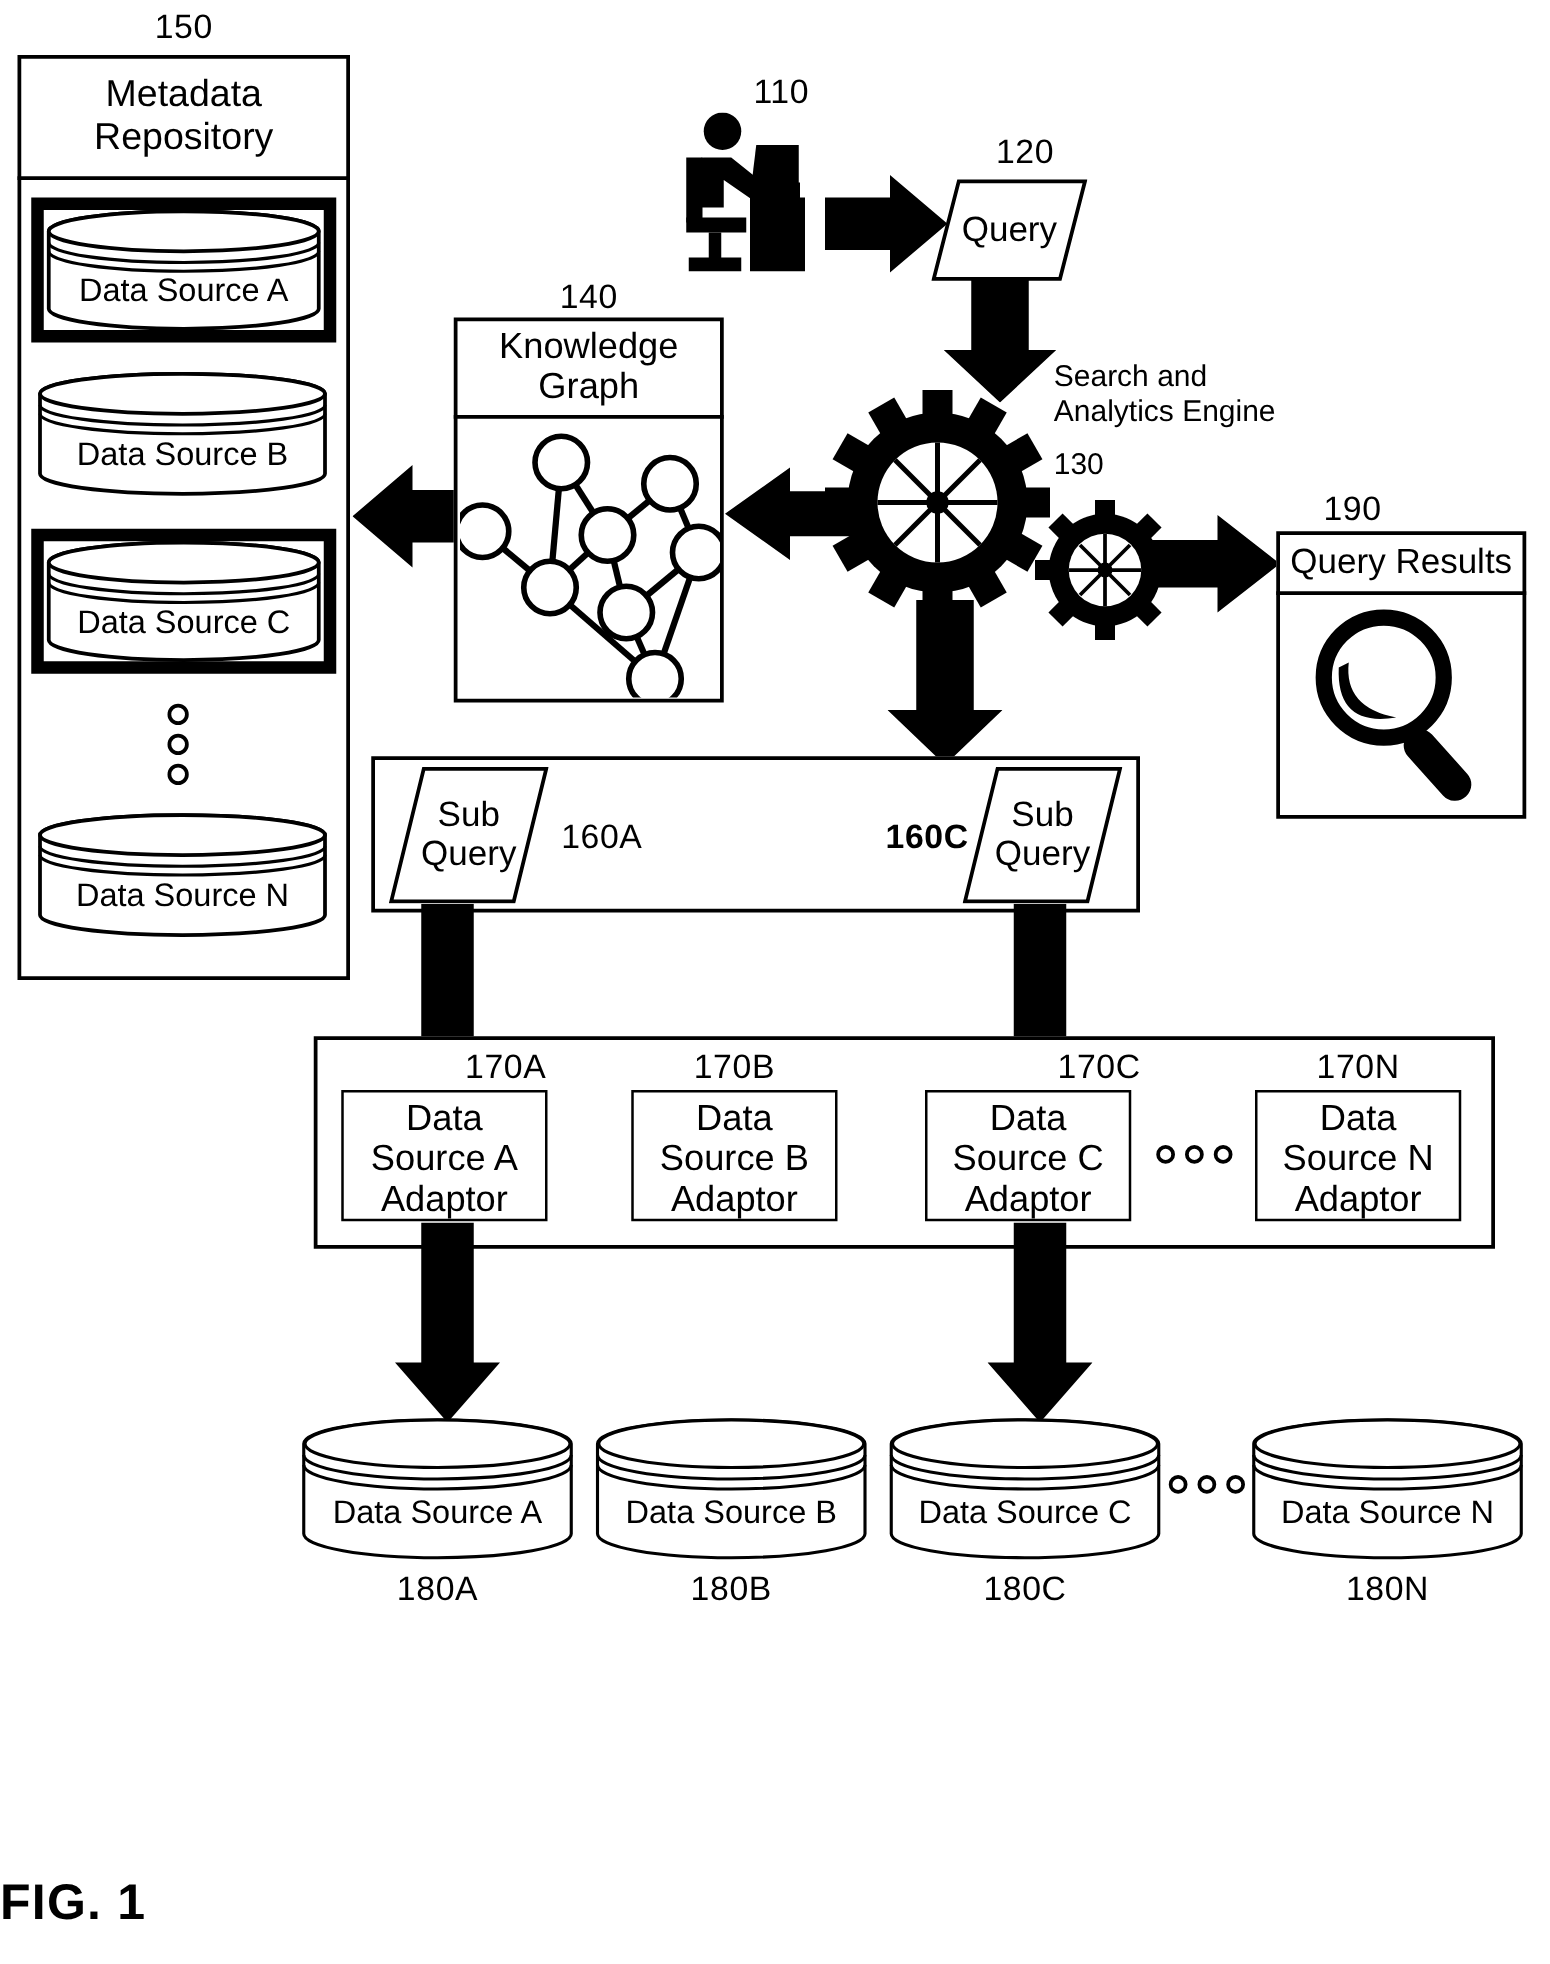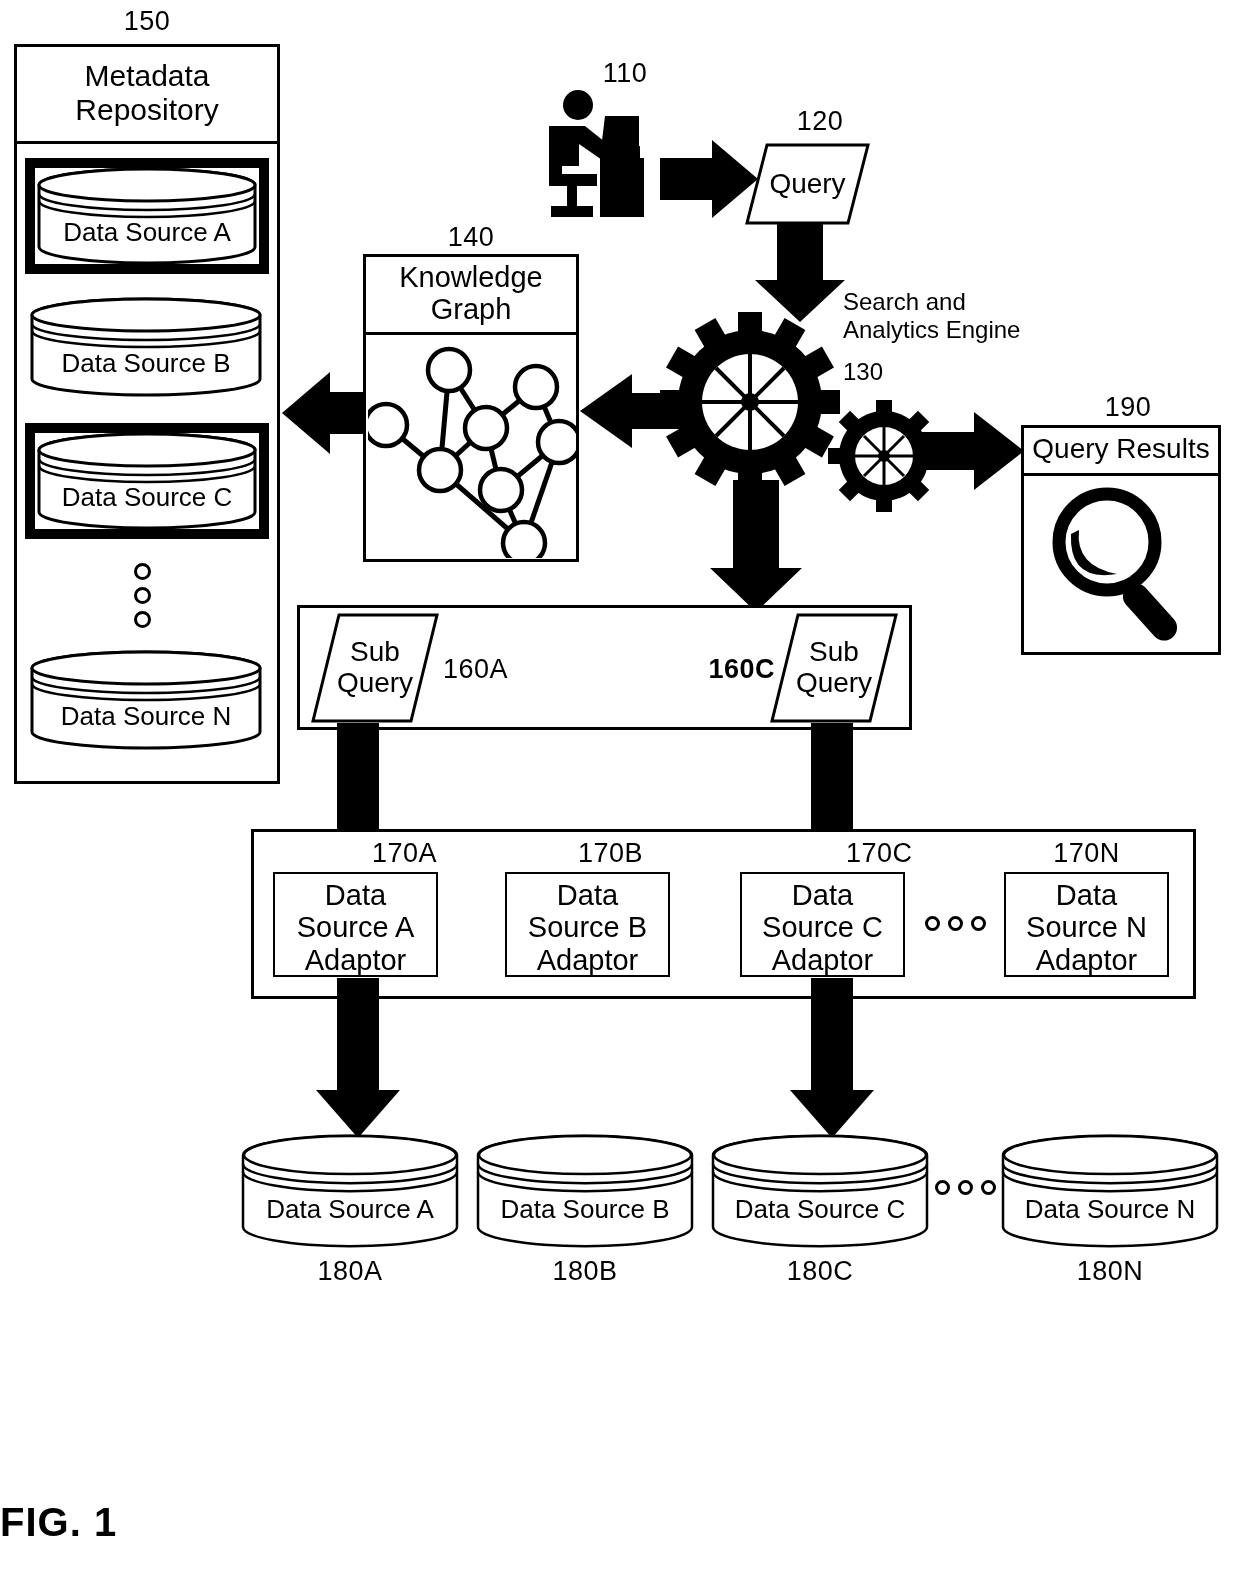--- a/index.html
+++ b/index.html
@@ -336,21 +336,21 @@
         <circle cx="18" cy="85" r="21"></circle>
         <circle cx="118" cy="88" r="21"></circle>
         <circle cx="191" cy="102" r="21"></circle>
         <circle cx="72" cy="130" r="21"></circle>
         <circle cx="133" cy="150" r="21"></circle>
         <circle cx="156" cy="203" r="21"></circle>
       </g>
     </svg>
   </div>
 
-  <div class="abs ref" style="left:1028px; top:392px; width:200px;">190</div>
+  <div class="abs ref" style="left:982px; top:392px; width:200px;">190</div>
 
   <div class="abs box" style="left:1021px; top:425px; width:200px; height:230px;"></div>
   <div class="abs" style="left:1021px; top:425px; width:200px; height:48px; display:flex; align-items:center; justify-content:center; font-size:28px; text-align:center; white-space:nowrap;">Query Results</div>
   <div class="abs hdivider" style="left:1021px; top:473px; width:200px; height:0;"></div>
 
   <div class="abs" style="left:1045px; top:482px;">
     <svg width="160" height="160" viewBox="0 0 160 160">
       <circle cx="62" cy="60" r="48" fill="none" stroke="#000" stroke-width="13"></circle>
       <path d="M34 48 q-4 36 38 44 q-48 8 -46 -40 z" fill="#000"></path>
       <rect x="92" y="96" width="26" height="68" rx="13" fill="#000" transform="rotate(-42 105 130)"></rect>
@@ -359,21 +359,21 @@
 
   <div class="abs box" style="left:297px; top:605px; width:615px; height:125px;"></div>
 
   <div class="para" style="left:311px; top:613px;">
     <svg width="128" height="110" viewBox="0 0 128 110">
       <path d="M28 2 L126 2 L100 108 L2 108 Z" fill="#fff" stroke="#000" stroke-width="3"></path>
     </svg>
     <div class="ptext">Sub
 Query</div>
   </div>
-  <div class="abs ref" style="left:443px; top:654px; width:90px; text-align:left;">160A</div>
+  <div class="abs ref" style="left:424px; top:654px; width:90px; text-align:right;">160A</div>
 
   <div class="abs ref" style="left:685px; top:654px; width:90px; text-align:right;font-weight:bold;">160C</div>
   <div class="para" style="left:770px; top:613px;">
     <svg width="128" height="110" viewBox="0 0 128 110">
       <path d="M28 2 L126 2 L100 108 L2 108 Z" fill="#fff" stroke="#000" stroke-width="3"></path>
     </svg>
     <div class="ptext">Sub
 Query</div>
   </div>
 
@@ -389,21 +389,21 @@
   </div>
 
   <div class="abs box" style="left:251px; top:829px; width:945px; height:170px;"></div>
 
   <div class="abs ref" style="left:372px; top:838px; width:90px; text-align:left;">170A</div>
   <div class="abs thinbox" style="left:273px; top:872px; width:165px; height:105px;"></div>
   <div class="abs boxlabel" style="left:273px; top:879px; width:165px;">Data
 Source A
 Adaptor</div>
 
-  <div class="abs ref" style="left:528px; top:838px; width:165px;">170B</div>
+  <div class="abs ref" style="left:505px; top:838px; width:165px;">170B</div>
   <div class="abs thinbox" style="left:505px; top:872px; width:165px; height:105px;"></div>
   <div class="abs boxlabel" style="left:505px; top:879px; width:165px;">Data
 Source B
 Adaptor</div>
 
   <div class="abs ref" style="left:846px; top:838px; width:90px; text-align:left;">170C</div>
   <div class="abs thinbox" style="left:740px; top:872px; width:165px; height:105px;"></div>
   <div class="abs boxlabel" style="left:740px; top:879px; width:165px;">Data
 Source C
 Adaptor</div>

